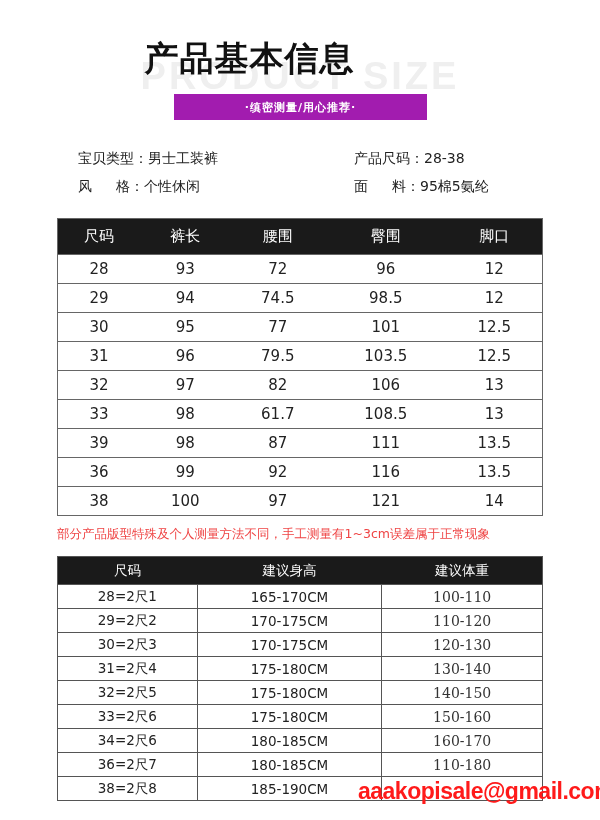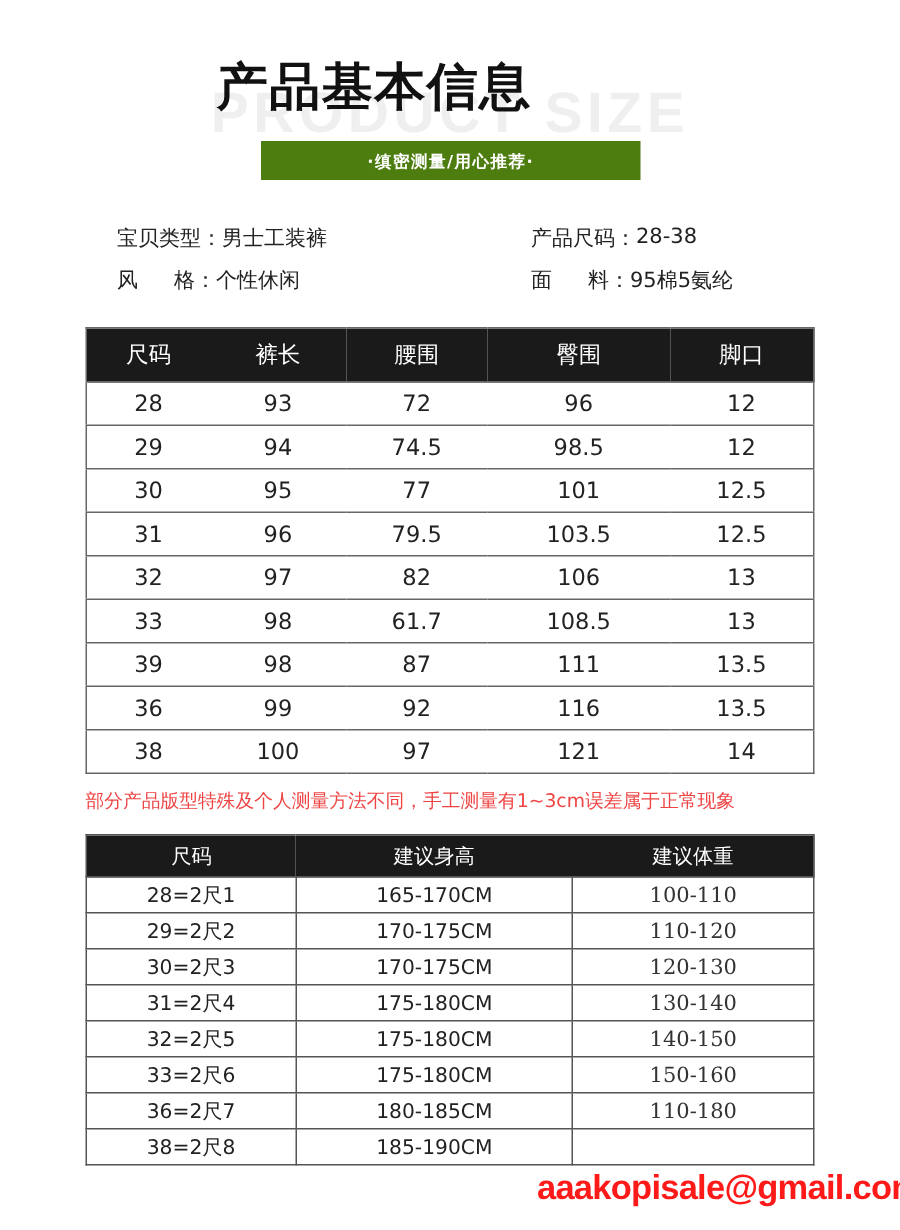--- a/index.html
+++ b/index.html
@@ -4,21 +4,21 @@
   <style>
     html, body { margin: 0; padding: 0; background: #ffffff; }
     body { width: 600px; height: 820px; position: relative; overflow: hidden;
            font-family: "DejaVu Sans", "Liberation Sans", sans-serif; color: #1a1a1a; }
     .bg-title { position: absolute; left: 0; width: 600px; top: 22px; text-align: center;
                 font-family: "Liberation Sans", sans-serif; font-weight: bold; font-size: 38px;
                 letter-spacing: 3px; color: #efefef; line-height: 1; margin-top: 35px; }
     .main-title { position: absolute; left: 0; width: 499px; top: 40px; text-align: center;
                   font-size: 34px; font-weight: bold; color: #111; letter-spacing: 1px; line-height: 1.1; }
     .subtitle-bar { position: absolute; left: 174px; top: 94px; width: 253px; height: 26px;
-                    background: #4d7c0f; color: #fff; font-size: 11px; font-weight: bold;
+                    background: #a21caf; color: #fff; font-size: 11px; font-weight: bold;
                     display: flex; align-items: center; justify-content: center; letter-spacing: 1px; }
     .info { position: absolute; left: 62px; top: 145px; width: 480px; font-size: 14px; color: #222; margin-left: 16px; }
     .info-row { display: flex; height: 28px; align-items: center; }
     .info-cell { width: 276px; display: flex; }
     .info-cell.right { width: 200px; }
     .info-label { display: inline-block; }
     .info-label.spread { width: 66px; display: inline-flex; justify-content: space-between; }
     .table1 { position: absolute; left: 57px; top: 218px; width: 486px; border-collapse: collapse;
               border: 1.5px solid #666; }
     .table1 th { background: #1a1a1a; color: #fff; font-weight: normal; font-size: 15px; height: 33px; }
@@ -191,20 +191,25 @@
         <td>32=2尺5</td>
         <td>175-180CM</td>
         <td class="weight">140-150</td>
       </tr>
     <tr>
         <td>33=2尺6</td>
         <td>175-180CM</td>
         <td class="weight">150-160</td>
       </tr>
     <tr>
+        <td>34=2尺6</td>
+        <td>180-185CM</td>
+        <td class="weight">160-170</td>
+      </tr>
+    <tr>
         <td>36=2尺7</td>
         <td>180-185CM</td>
         <td class="weight">110-180</td>
       </tr>
     <tr>
         <td>38=2尺8</td>
         <td>185-190CM</td>
         <td class="weight"></td>
       </tr>
   </tbody>

